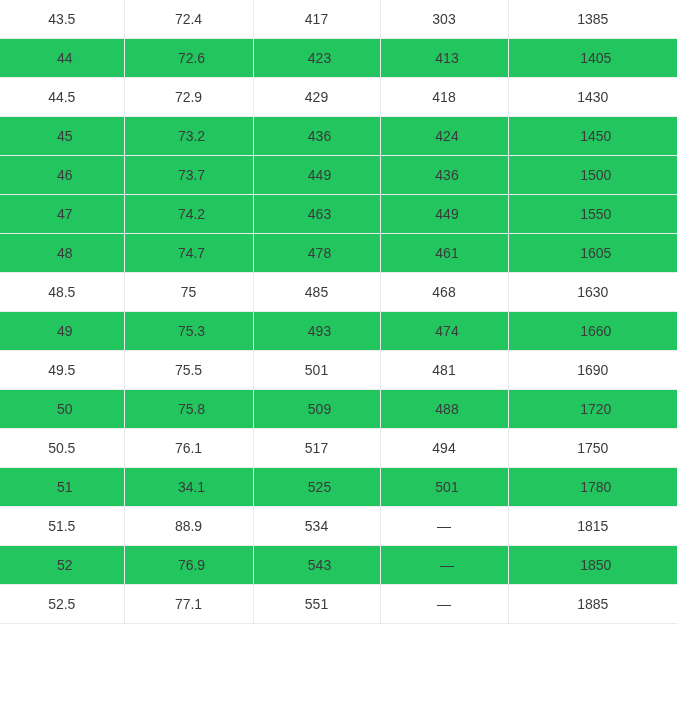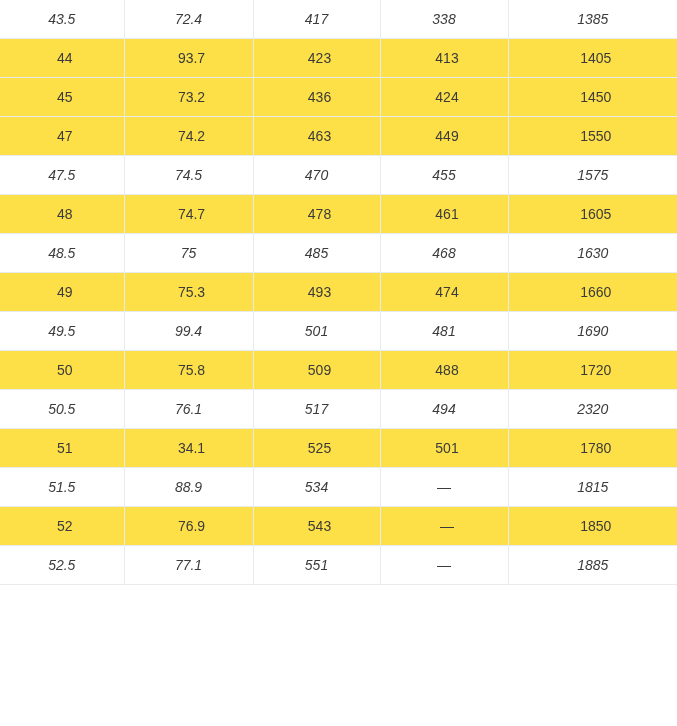--- a/index.html
+++ b/index.html
@@ -31,24 +31,23 @@
     border-bottom: 1px solid #e8ebed;
     white-space: nowrap;
     overflow: hidden;
   }
   table.data-table td:last-child {
     border-right: none;
     margin-top: 48px;
   }
   table.data-table tr.row-even td {
     background: #ffffff;
-    font-style: italic;
   }
   table.data-table tr.row-odd td {
-    background: #fde047;
+    background: #22c55e;
     padding-left: 6px;
   }
   
   col.c0 { width: 124px; }
   col.c1 { width: 129px; }
   col.c2 { width: 127px; }
   col.c3 { width: 128px; }
   col.c4 { width: 169px; }
 </style>
 </head>
@@ -60,50 +59,57 @@
       <col class="c1">
       <col class="c2">
       <col class="c3">
       <col class="c4">
   </colgroup>
   <tbody>
       <tr class="row-even">
         <td>43.5</td>
         <td>72.4</td>
         <td>417</td>
-        <td>338</td>
+        <td>303</td>
         <td>1385</td>
       </tr>
       <tr class="row-odd">
         <td>44</td>
-        <td>93.7</td>
+        <td>72.6</td>
         <td>423</td>
         <td>413</td>
         <td>1405</td>
+      </tr>
+      <tr class="row-even">
+        <td>44.5</td>
+        <td>72.9</td>
+        <td>429</td>
+        <td>418</td>
+        <td>1430</td>
       </tr>
       <tr class="row-odd">
         <td>45</td>
         <td>73.2</td>
         <td>436</td>
         <td>424</td>
         <td>1450</td>
       </tr>
       <tr class="row-odd">
+        <td>46</td>
+        <td>73.7</td>
+        <td>449</td>
+        <td>436</td>
+        <td>1500</td>
+      </tr>
+      <tr class="row-odd">
         <td>47</td>
         <td>74.2</td>
         <td>463</td>
         <td>449</td>
         <td>1550</td>
-      </tr>
-      <tr class="row-even">
-        <td>47.5</td>
-        <td>74.5</td>
-        <td>470</td>
-        <td>455</td>
-        <td>1575</td>
       </tr>
       <tr class="row-odd">
         <td>48</td>
         <td>74.7</td>
         <td>478</td>
         <td>461</td>
         <td>1605</td>
       </tr>
       <tr class="row-even">
         <td>48.5</td>
@@ -114,38 +120,38 @@
       </tr>
       <tr class="row-odd">
         <td>49</td>
         <td>75.3</td>
         <td>493</td>
         <td>474</td>
         <td>1660</td>
       </tr>
       <tr class="row-even">
         <td>49.5</td>
-        <td>99.4</td>
+        <td>75.5</td>
         <td>501</td>
         <td>481</td>
         <td>1690</td>
       </tr>
       <tr class="row-odd">
         <td>50</td>
         <td>75.8</td>
         <td>509</td>
         <td>488</td>
         <td>1720</td>
       </tr>
       <tr class="row-even">
         <td>50.5</td>
         <td>76.1</td>
         <td>517</td>
         <td>494</td>
-        <td>2320</td>
+        <td>1750</td>
       </tr>
       <tr class="row-odd">
         <td>51</td>
         <td>34.1</td>
         <td>525</td>
         <td>501</td>
         <td>1780</td>
       </tr>
       <tr class="row-even">
         <td>51.5</td>

